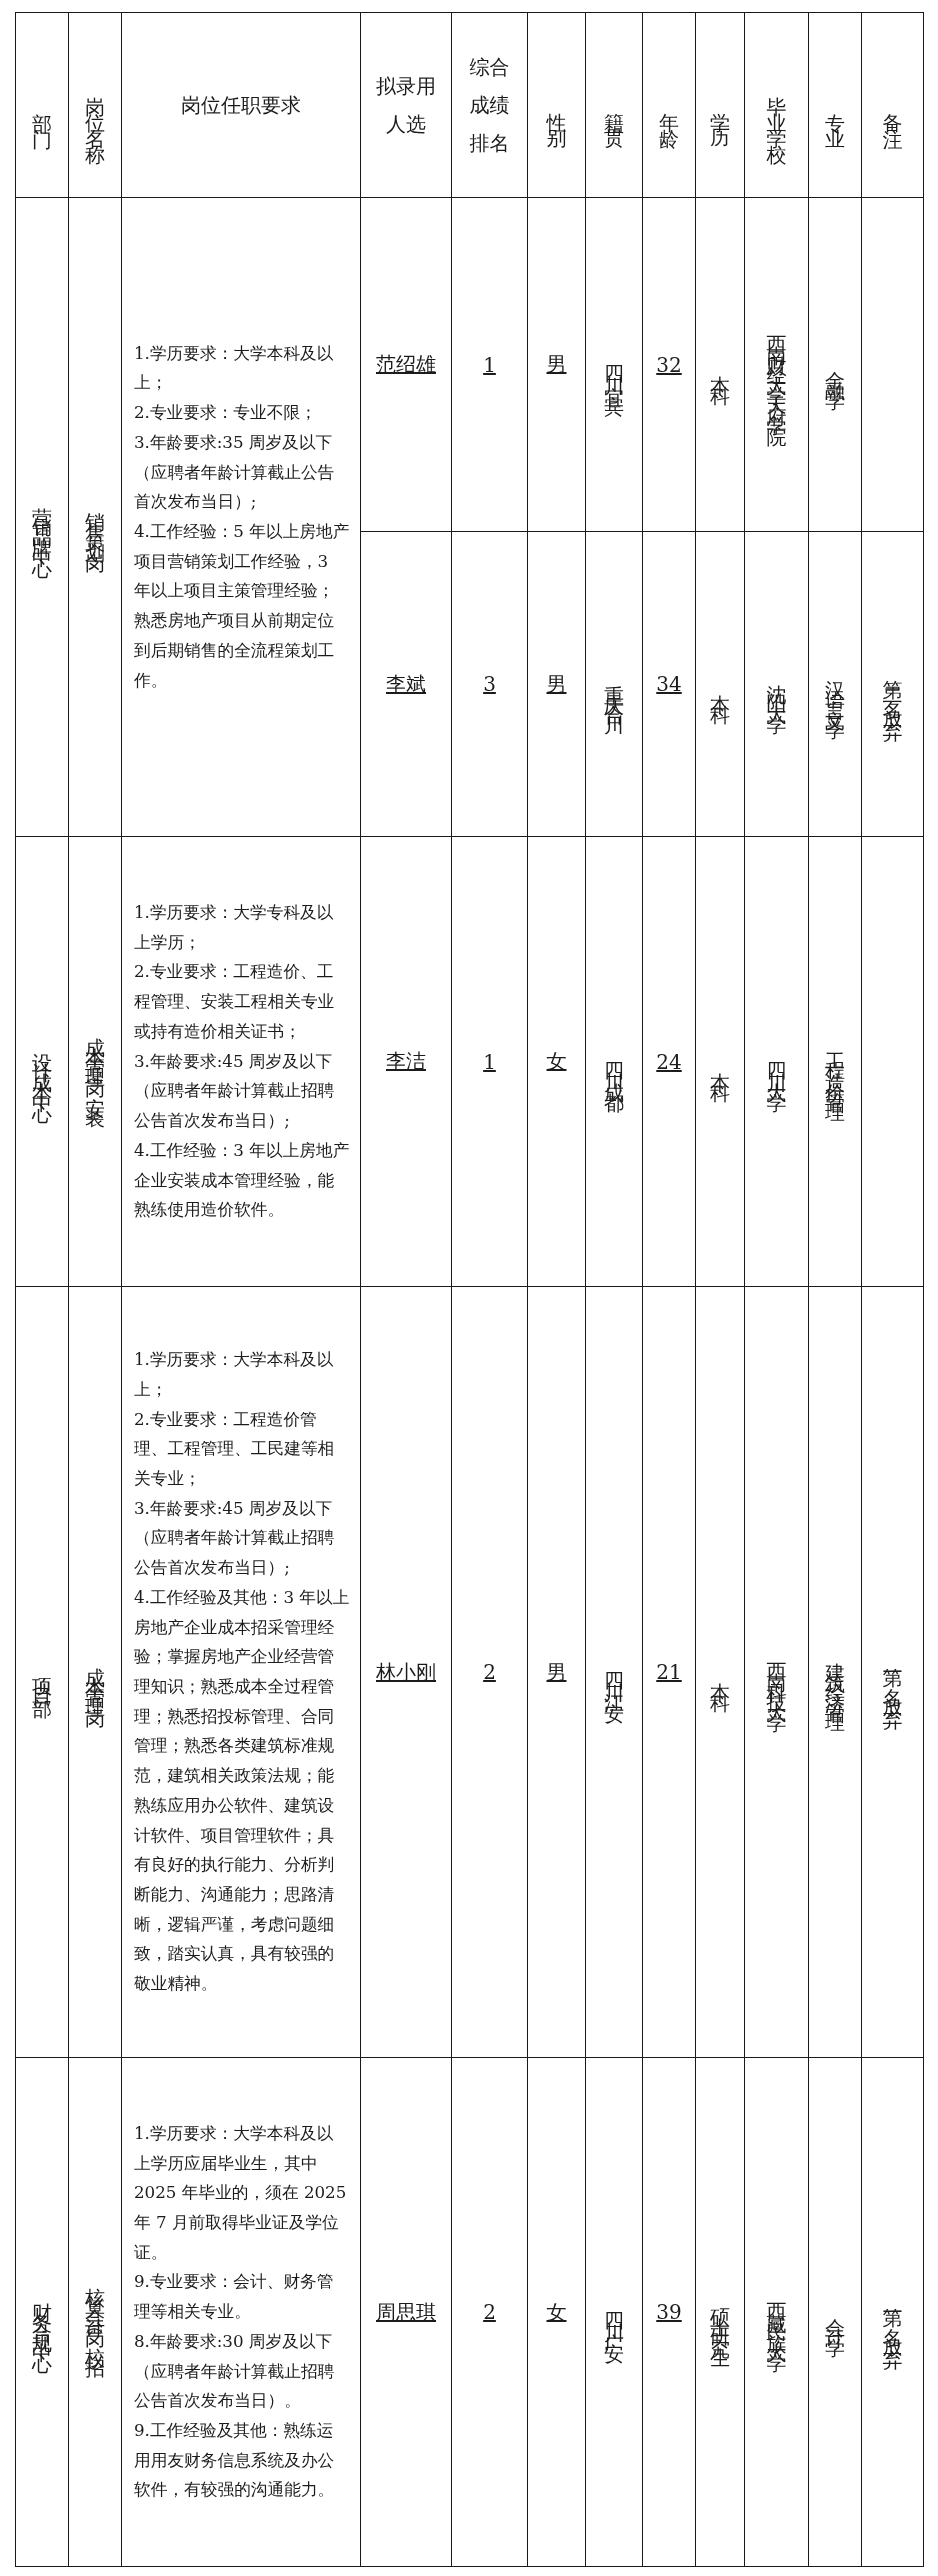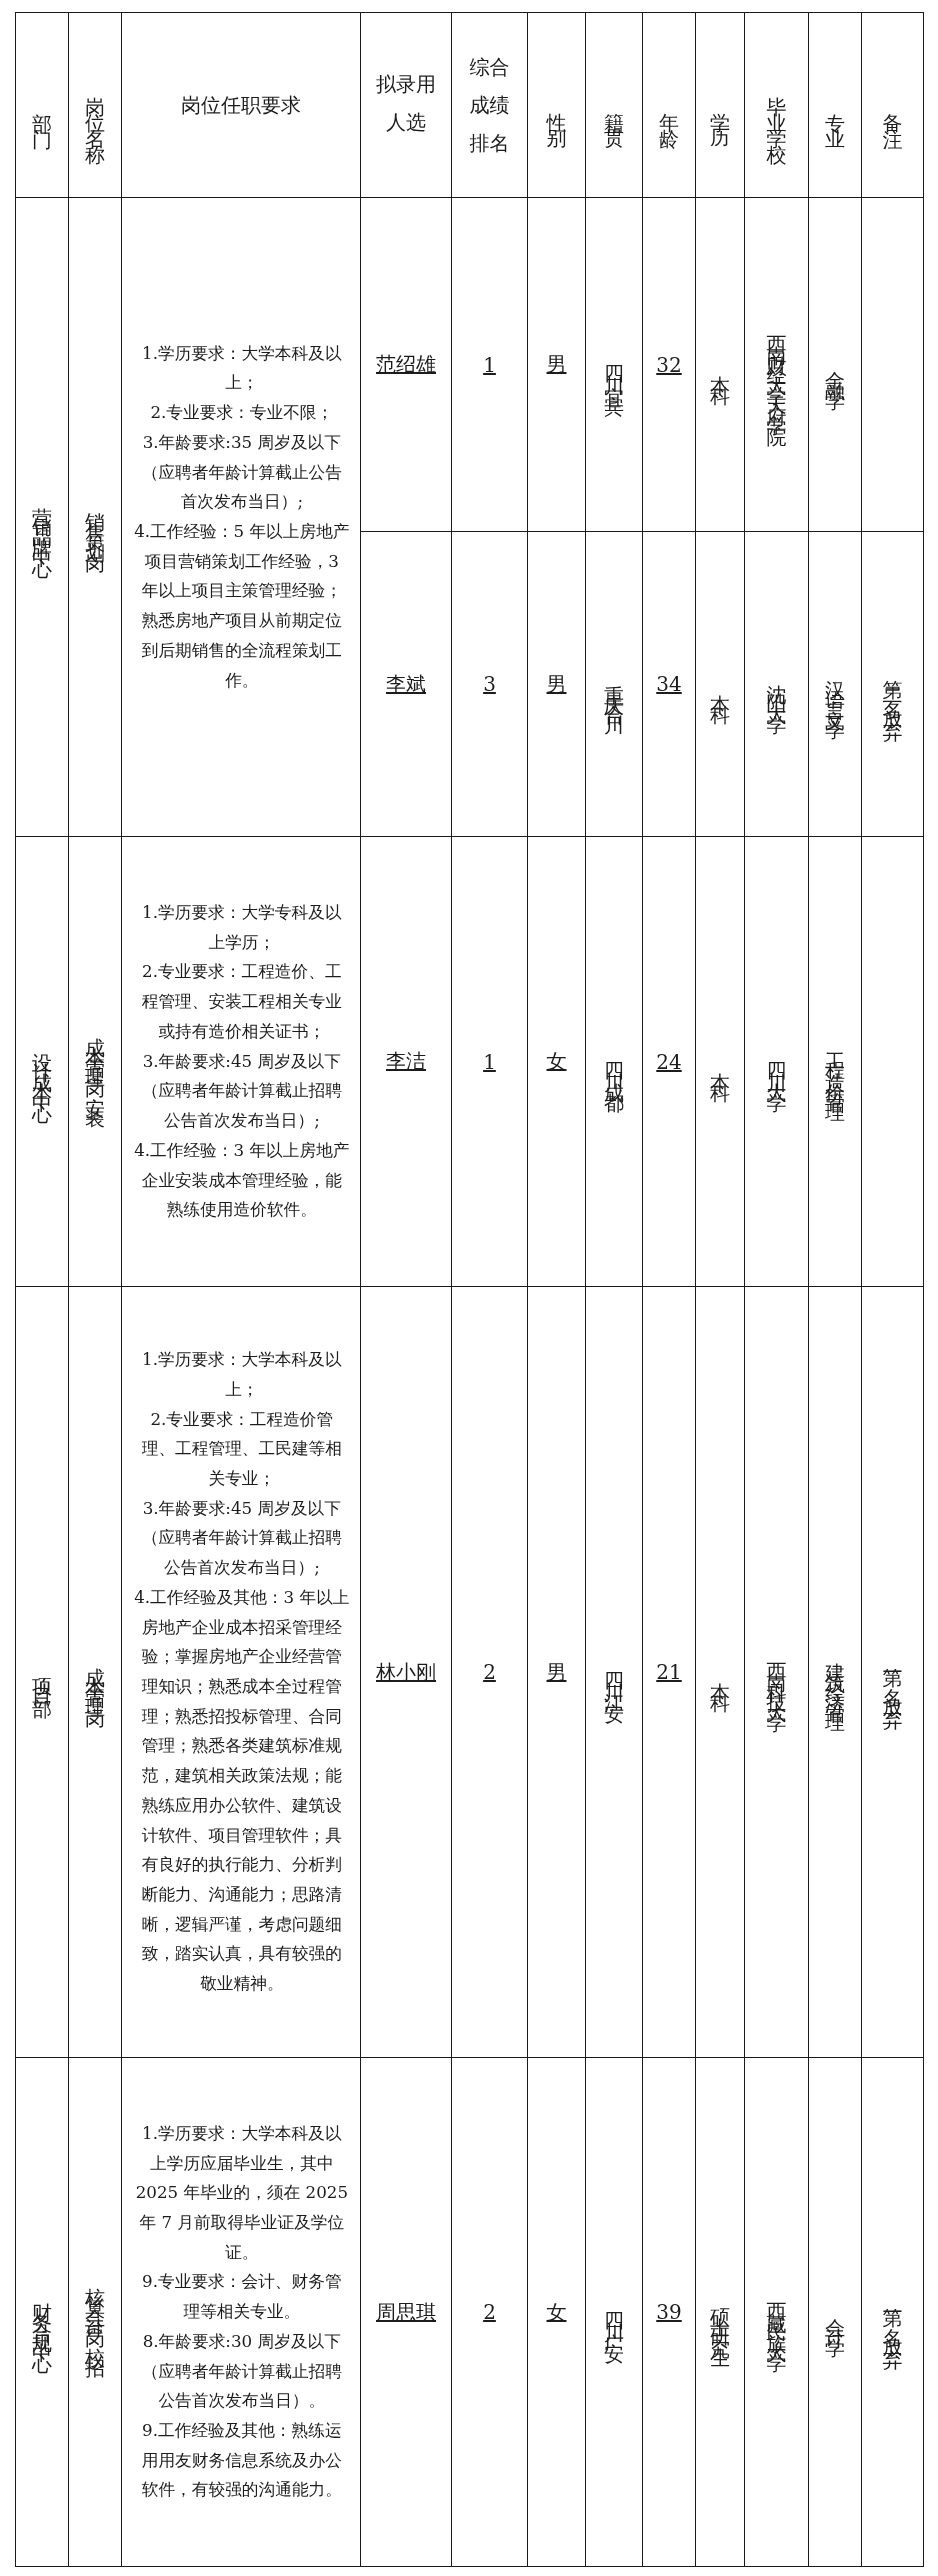--- a/index.html
+++ b/index.html
@@ -37,21 +37,21 @@
   
   tr.r-header{height:185px;}
   tr.r-b1a{height:334px;}
   tr.r-b1b{height:305px;}
   tr.r-b2{height:450px;}
   tr.r-b3{height:771px;}
   tr.r-b4{height:509px;}
   
   .h-text{font-size:20px;line-height:1.9;}
   .h-wrap2{width:45px;margin:0 auto;}
-  .h-wrap3{width:65px;margin:0 auto;font-family:Liberation Mono, monospace;}
+  .h-wrap3{width:65px;margin:0 auto;}
   
   .vwrap{display:flex;align-items:center;justify-content:center;width:100%;height:100%;}
   .vtext{
     writing-mode:vertical-rl;
     text-orientation:mixed;
     letter-spacing:0.5em;
     padding-top:0.5em;   
     font-size:20px;
     line-height:1.25;
     max-height:96%;
@@ -60,21 +60,21 @@
   
   .val{font-size:20px;text-decoration:underline;}
   
   td.req{
     text-align:left;
     padding:9.6px 10.3px 9.6px 12px;
   }
   .req-item{
     font-size:16.7px;
     line-height:1.78;
-    text-align:center;
+    text-align:left;
   }
 </style>
 </head>
 <body>
 
 <div class="sheet">
   <table class="roster">
     <colgroup>
       <col style="width:53px">
         <col style="width:53px">

